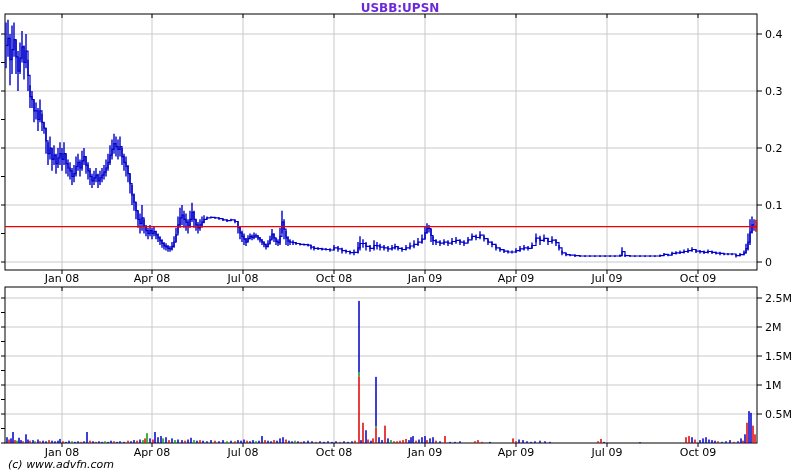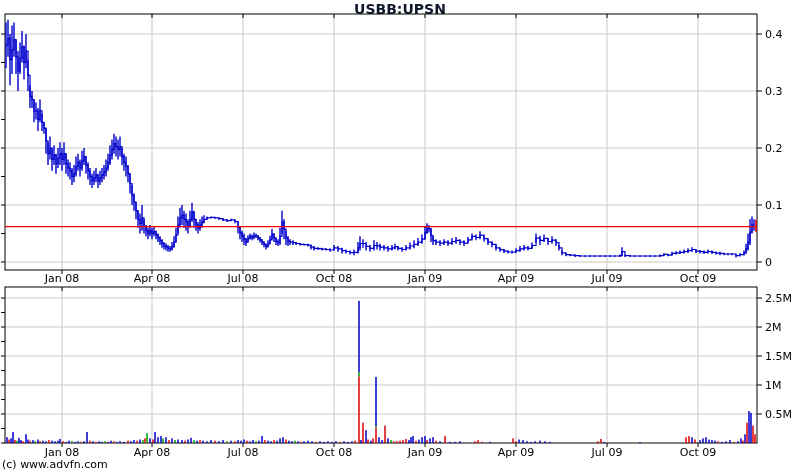--- a/index.html
+++ b/index.html
@@ -1,20 +1,20 @@
 <!DOCTYPE html>
 <html><head>
 <meta charset="utf-8">
 <style>
   html,body{margin:0;padding:0;background:#ffffff;}
   .canvas{position:relative;width:800px;height:475px;background:#fff;overflow:hidden;
           font-family:"DejaVu Sans","Liberation Sans",sans-serif;}
   .chart-title{position:absolute;top:1px;left:0;width:800px;text-align:center;
-               font-size:14px;font-weight:bold;color:#0f172a;}
-  .copyright{position:absolute;left:2px;top:458px;font-size:11px;color:#000;}
+               font-size:12px;font-weight:bold;color:#6d28d9;}
+  .copyright{position:absolute;left:8px;top:458px;font-size:11px;color:#000;font-style:italic;}
   svg{position:absolute;left:0;top:0;}
   svg text{font-family:"DejaVu Sans","Liberation Sans",sans-serif;font-size:11px;fill:#000;}
 </style>
 </head>
 <body>
 
 <div class="canvas">
   <div class="chart-title">USBB:UPSN</div>
   <svg id="chart-svg" width="800" height="475" xmlns="http://www.w3.org/2000/svg">
       <line x1="5" y1="262" x2="757" y2="262" stroke="#c9c9c9" stroke-width="1"></line>

